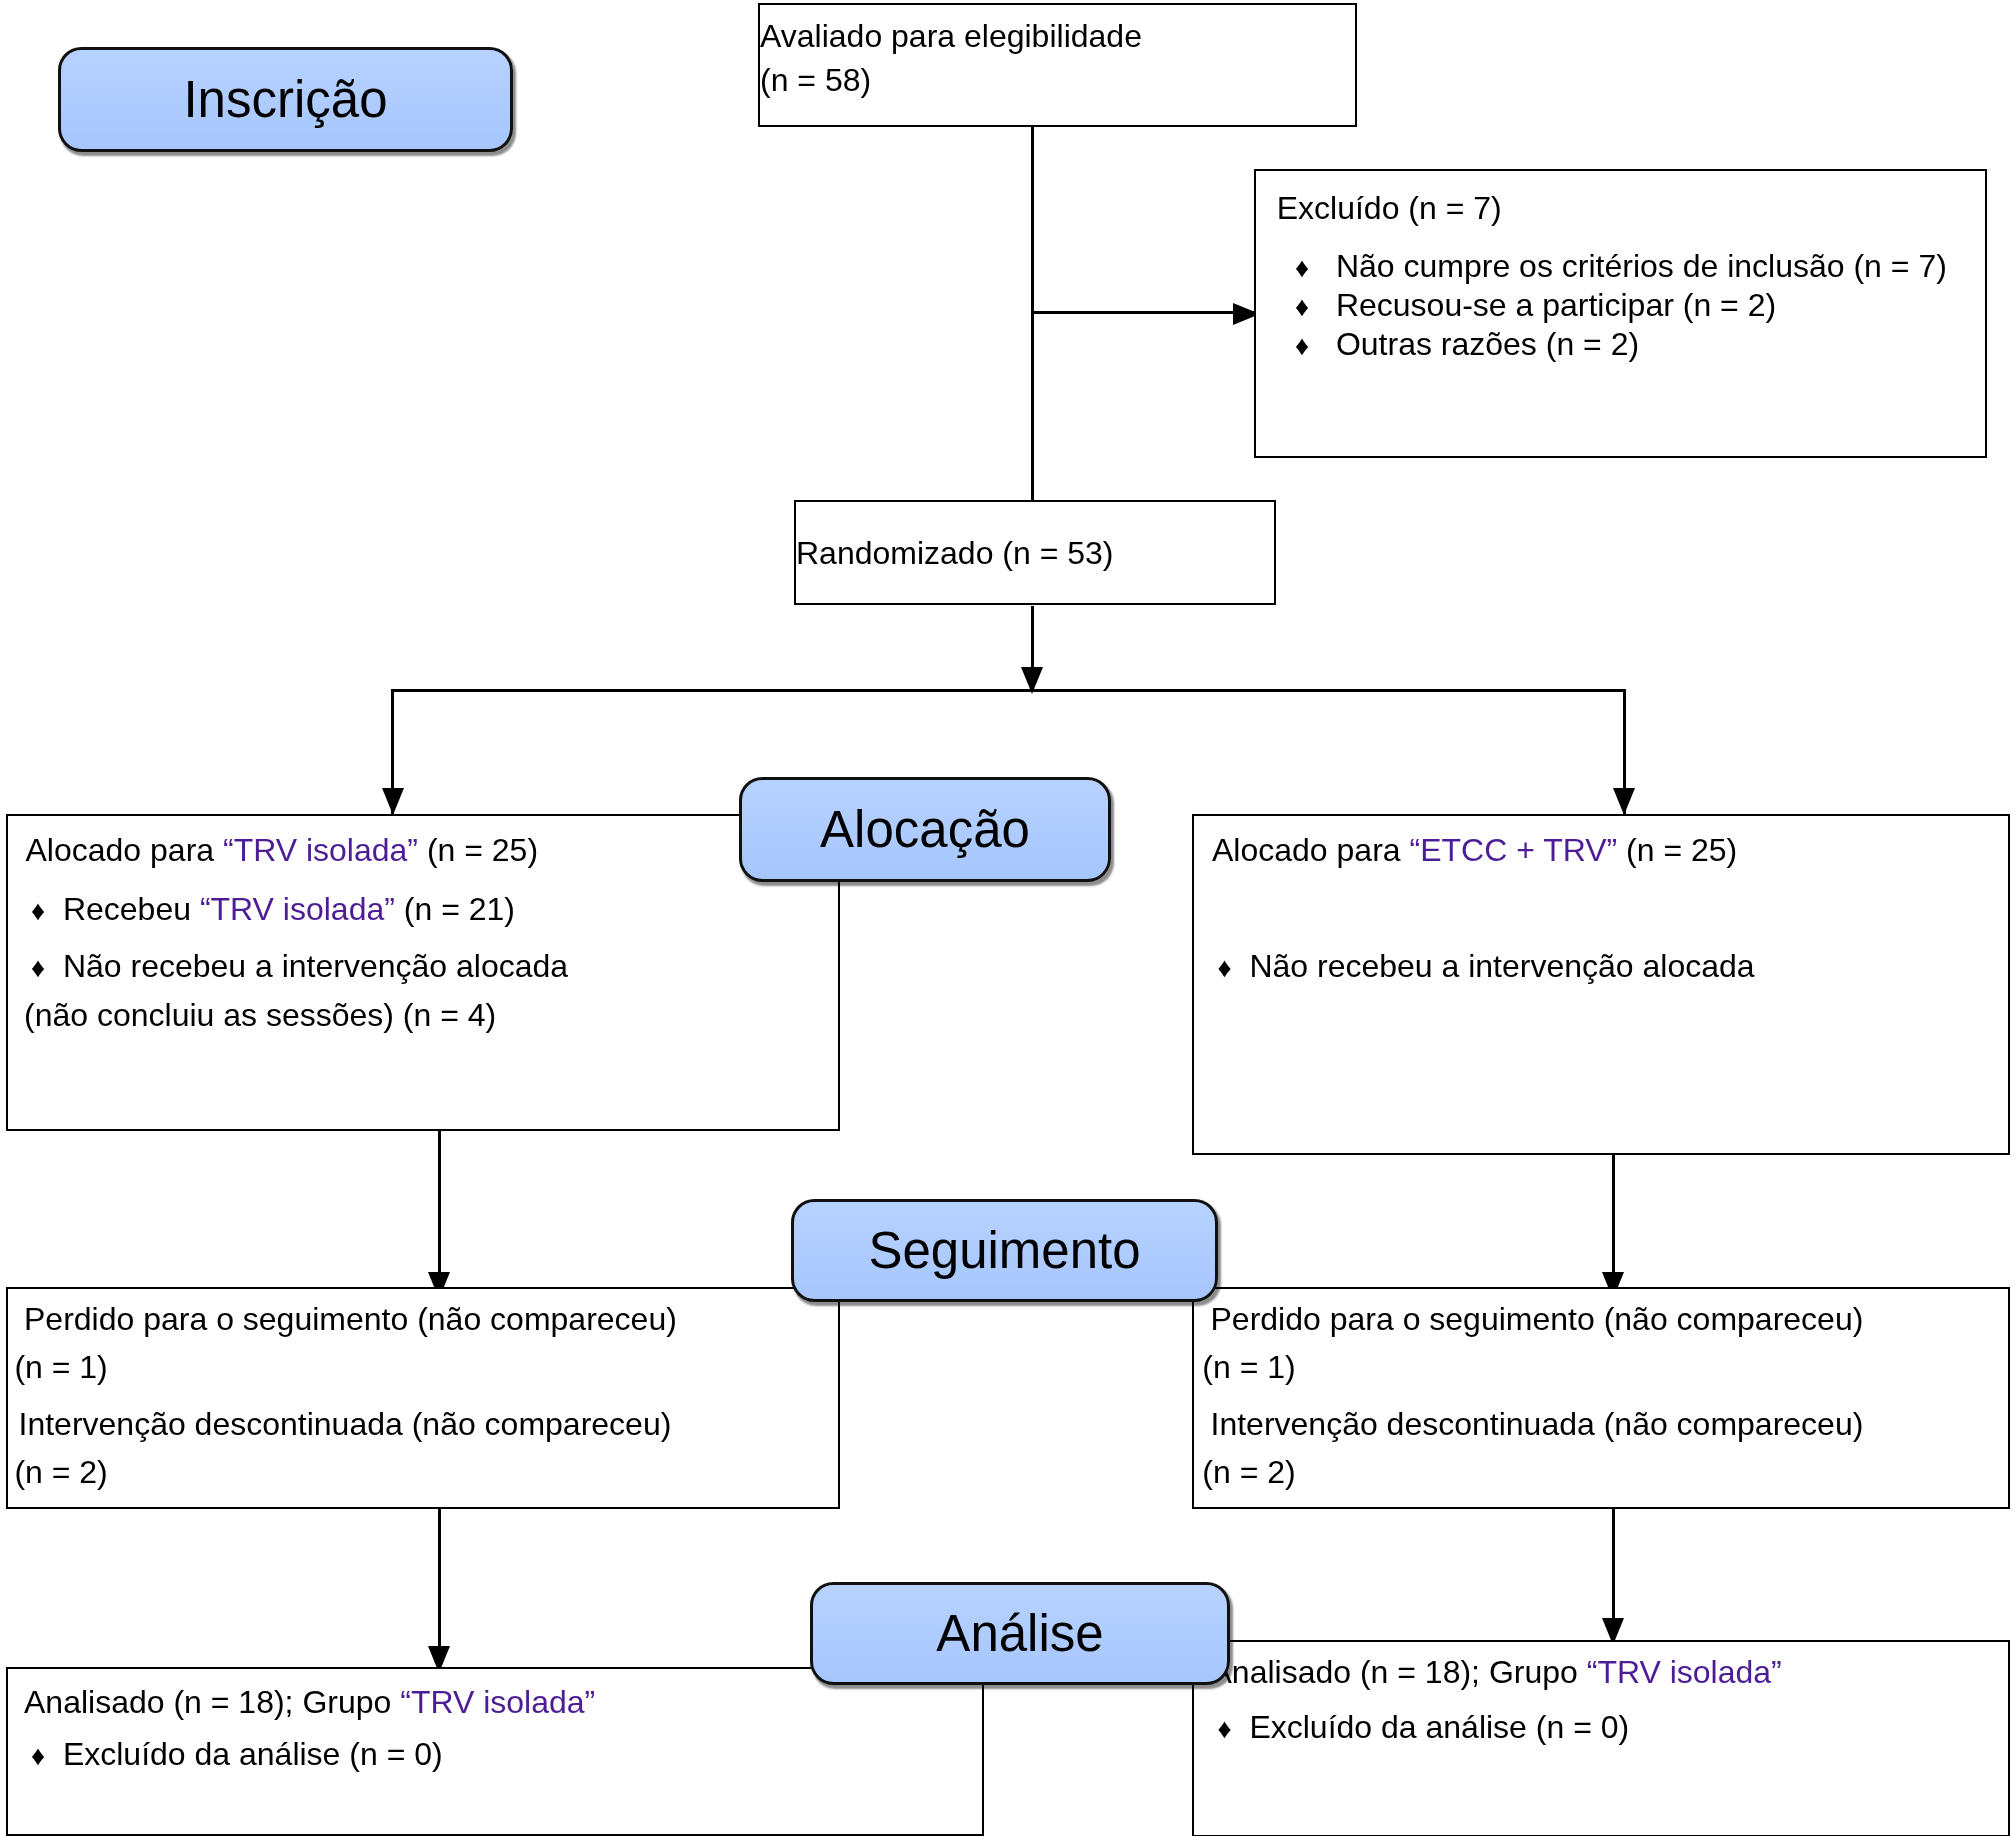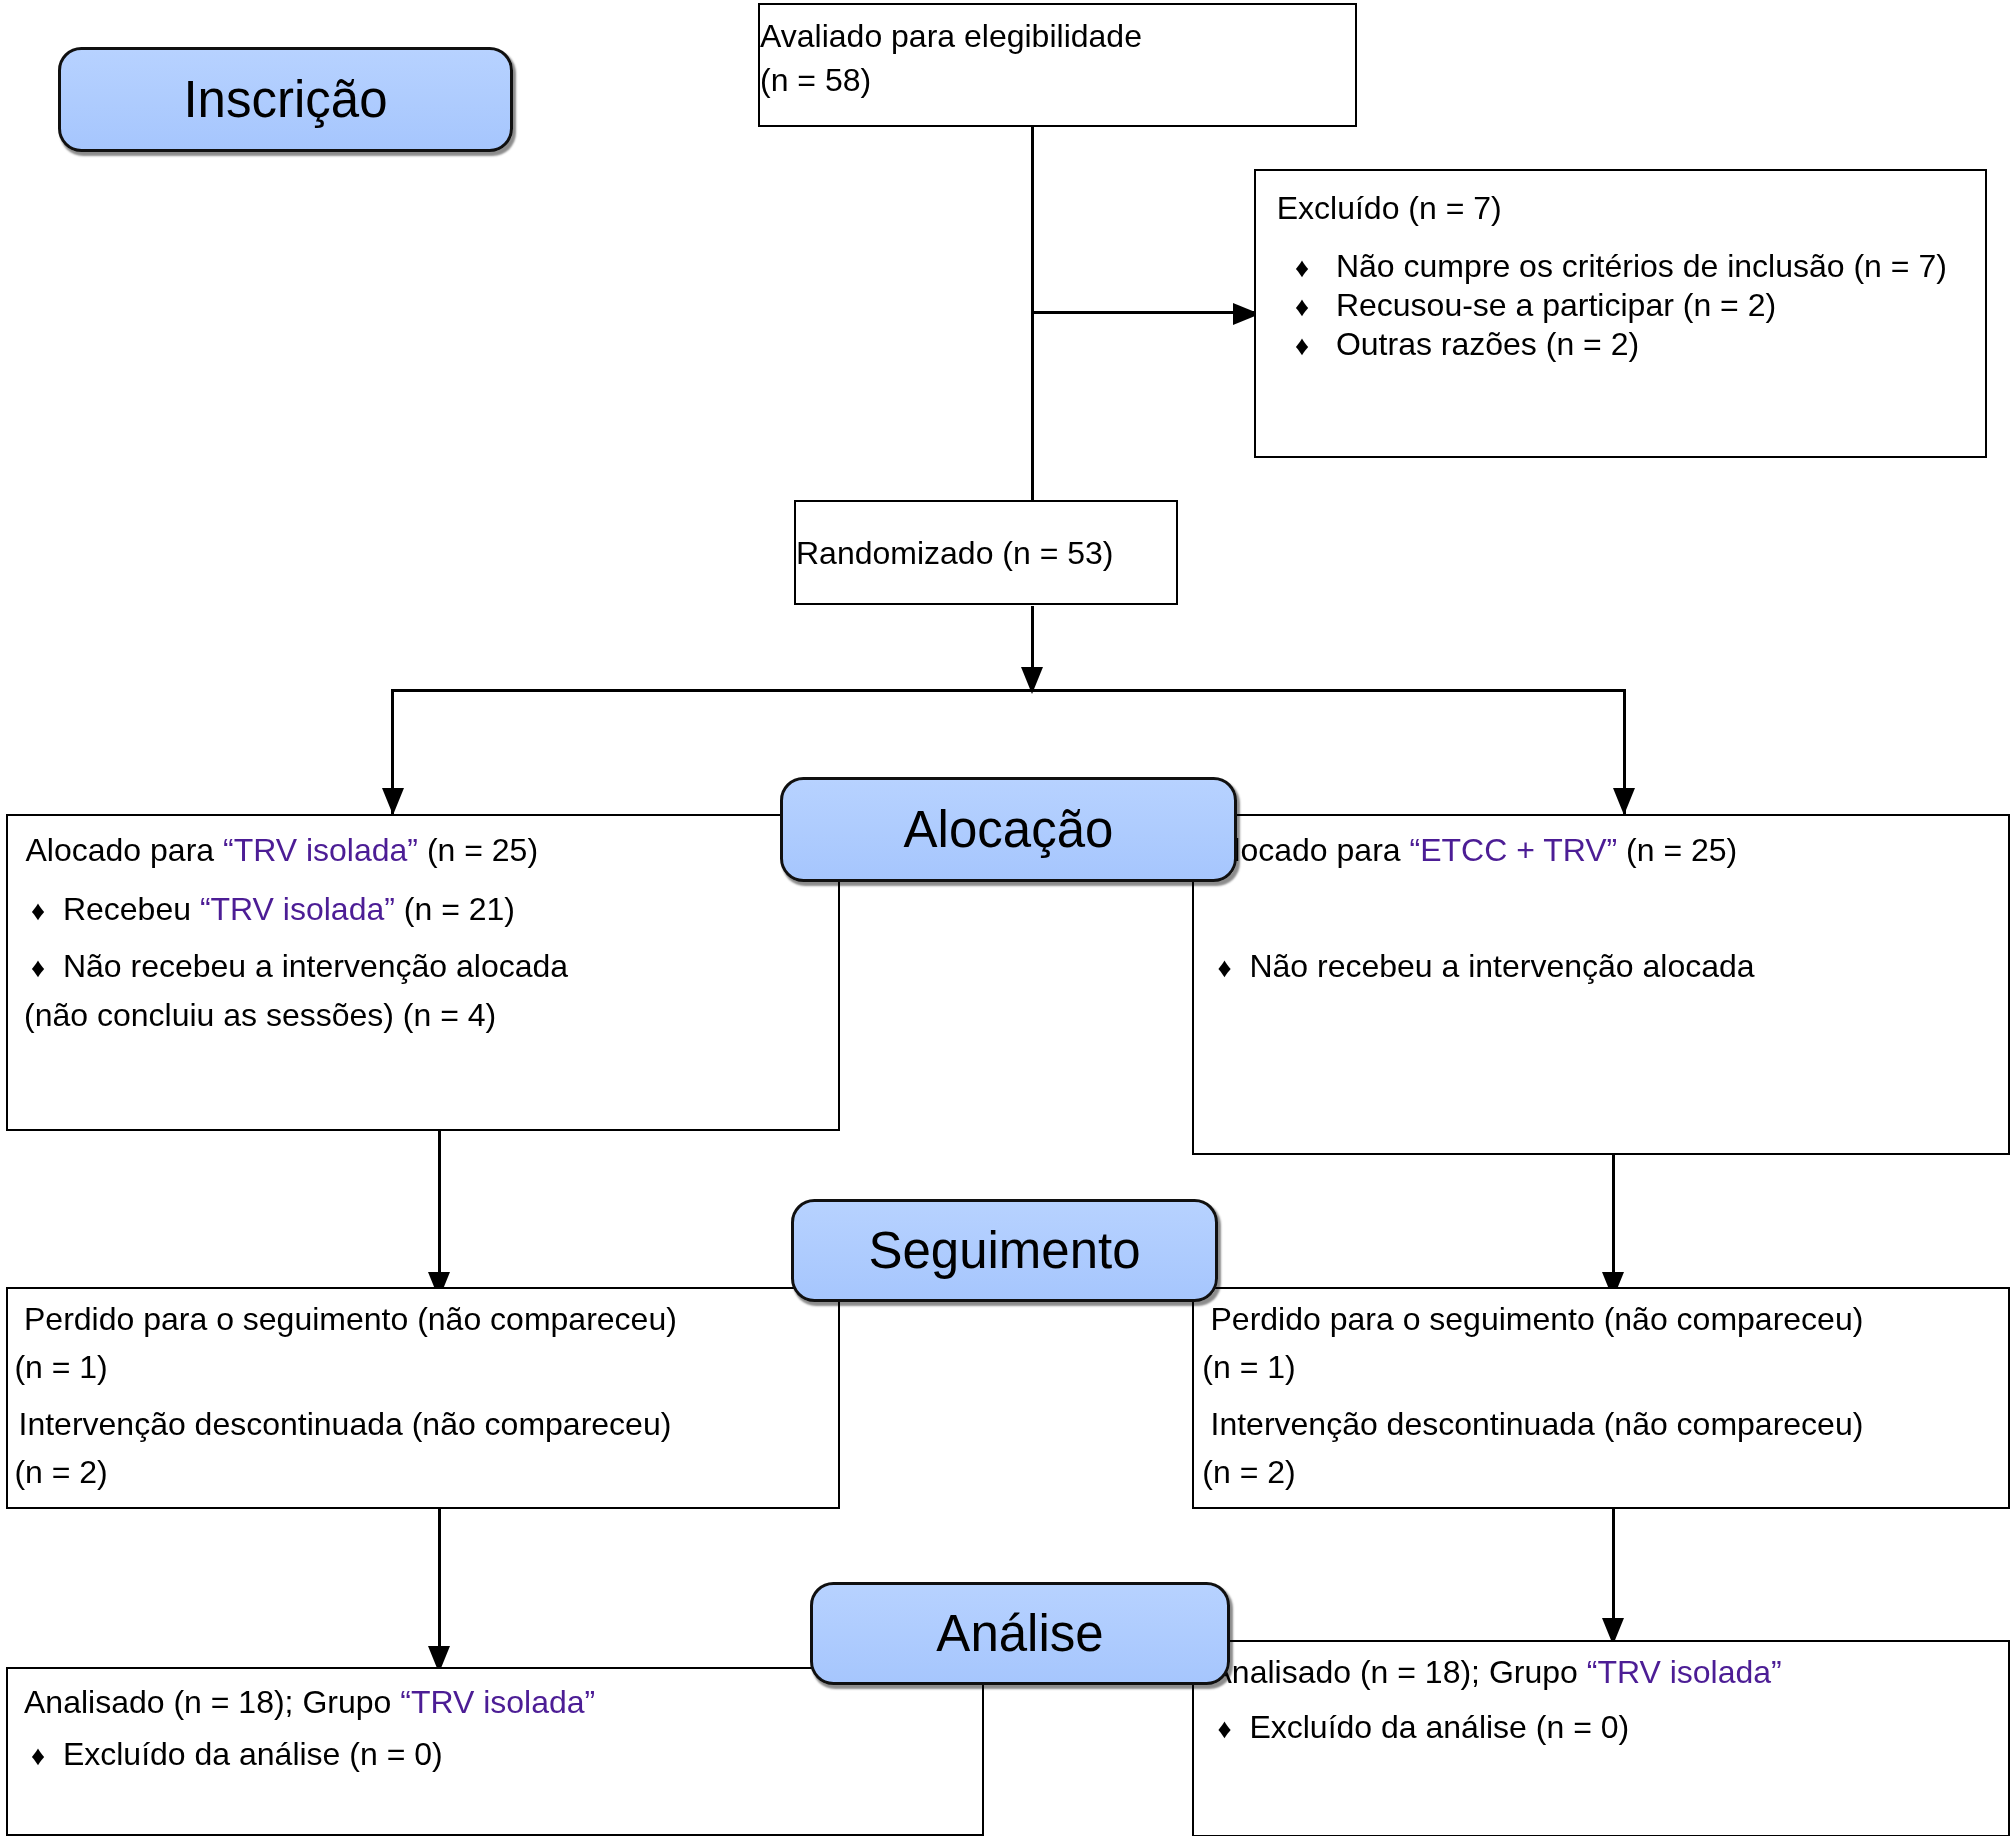--- a/index.html
+++ b/index.html
@@ -133,21 +133,21 @@
   <div class="vline" style="left:438px; top:1506px; height:165px;"></div>
   <div class="arrow-down" style="left:428px; top:1646px;"></div>
 
   <div class="vline" style="left:1612px; top:1506px; height:152px;"></div>
   <div class="arrow-down" style="left:1602px; top:1618px;"></div>
 
   <div class="stage" style="left:58px; top:5.5px; width:455px; height:105px;margin-top:41px;">
     <span>Inscrição</span>
   </div>
 
-  <div class="stage" style="left:780px; top:777px; width:457px; height:105px;">
+  <div class="stage" style="left:739px; top:777px; width:372px; height:105px;">
     <span>Alocação</span>
   </div>
 
   <div class="stage" style="left:791px; top:1199px; width:427px; height:103px;">
     <span>Seguimento</span>
   </div>
 
   <div class="stage" style="left:810px; top:1582px; width:420px; height:103px;">
     <span>Análise</span>
   </div>
@@ -169,21 +169,21 @@
         <span class="bullet-mark">♦</span>
         <span>Recusou-se a participar (n = 2)</span>
       </span>
       <span class="bullet-row">
         <span class="bullet-mark">♦</span>
         <span>Outras razões (n = 2)</span>
       </span>
     </div>
   </div>
 
-  <div class="box" style="left:794px; top:500px; width:384px; height:105px;text-decoration:underline;">
+  <div class="box" style="left:794px; top:500px; width:482px; height:105px;text-decoration:underline;">
     <div class="box-text center-text" style="top:32px;">Randomizado (n = 53)</div>
   </div>
 
   <div class="box" style="left:5.5px; top:814px; width:834px; height:317px;">
     <div class="box-text" style="left:18px; top:15px;">
       <span class="blk">Alocado para </span><span class="red">“TRV isolada”</span><span class="blk"> (n = 25)</span>
     </div>
 
     <div class="box-text" style="left:23.4px; top:74px;">
       <span class="bullet-mark">♦</span><span class="blk">Recebeu </span><span class="red">“TRV isolada”</span><span class="blk"> (n = 21)</span>

